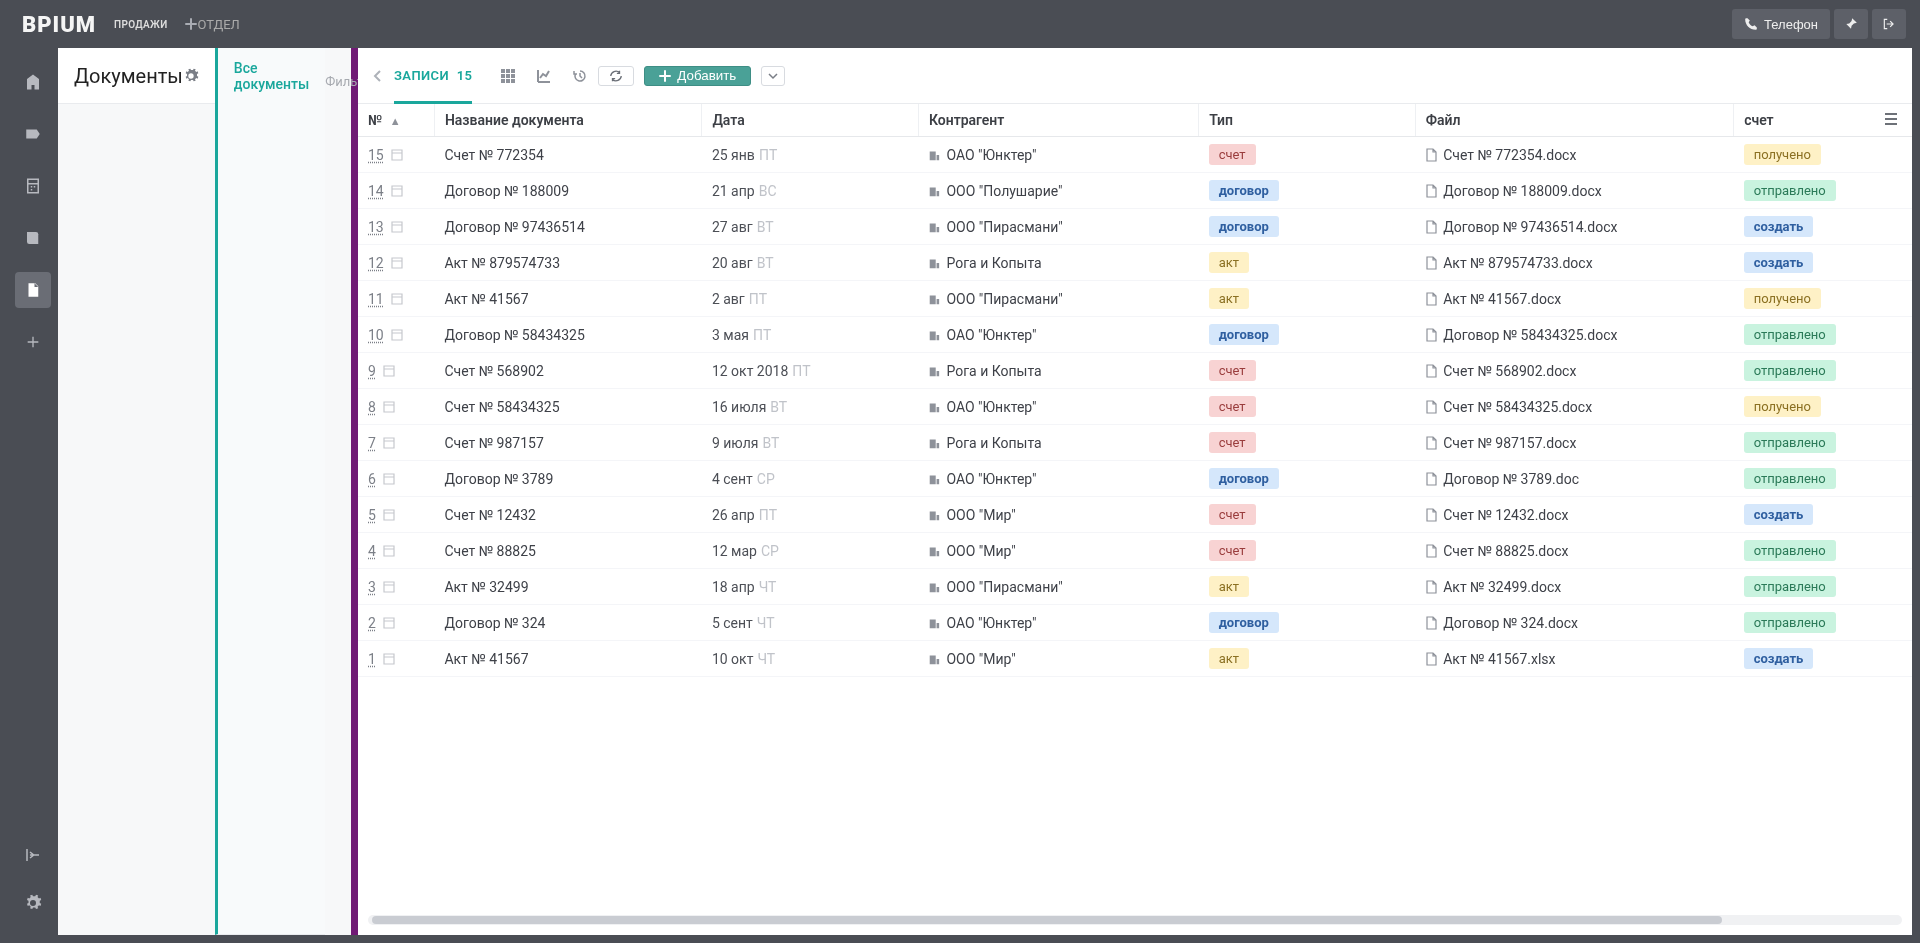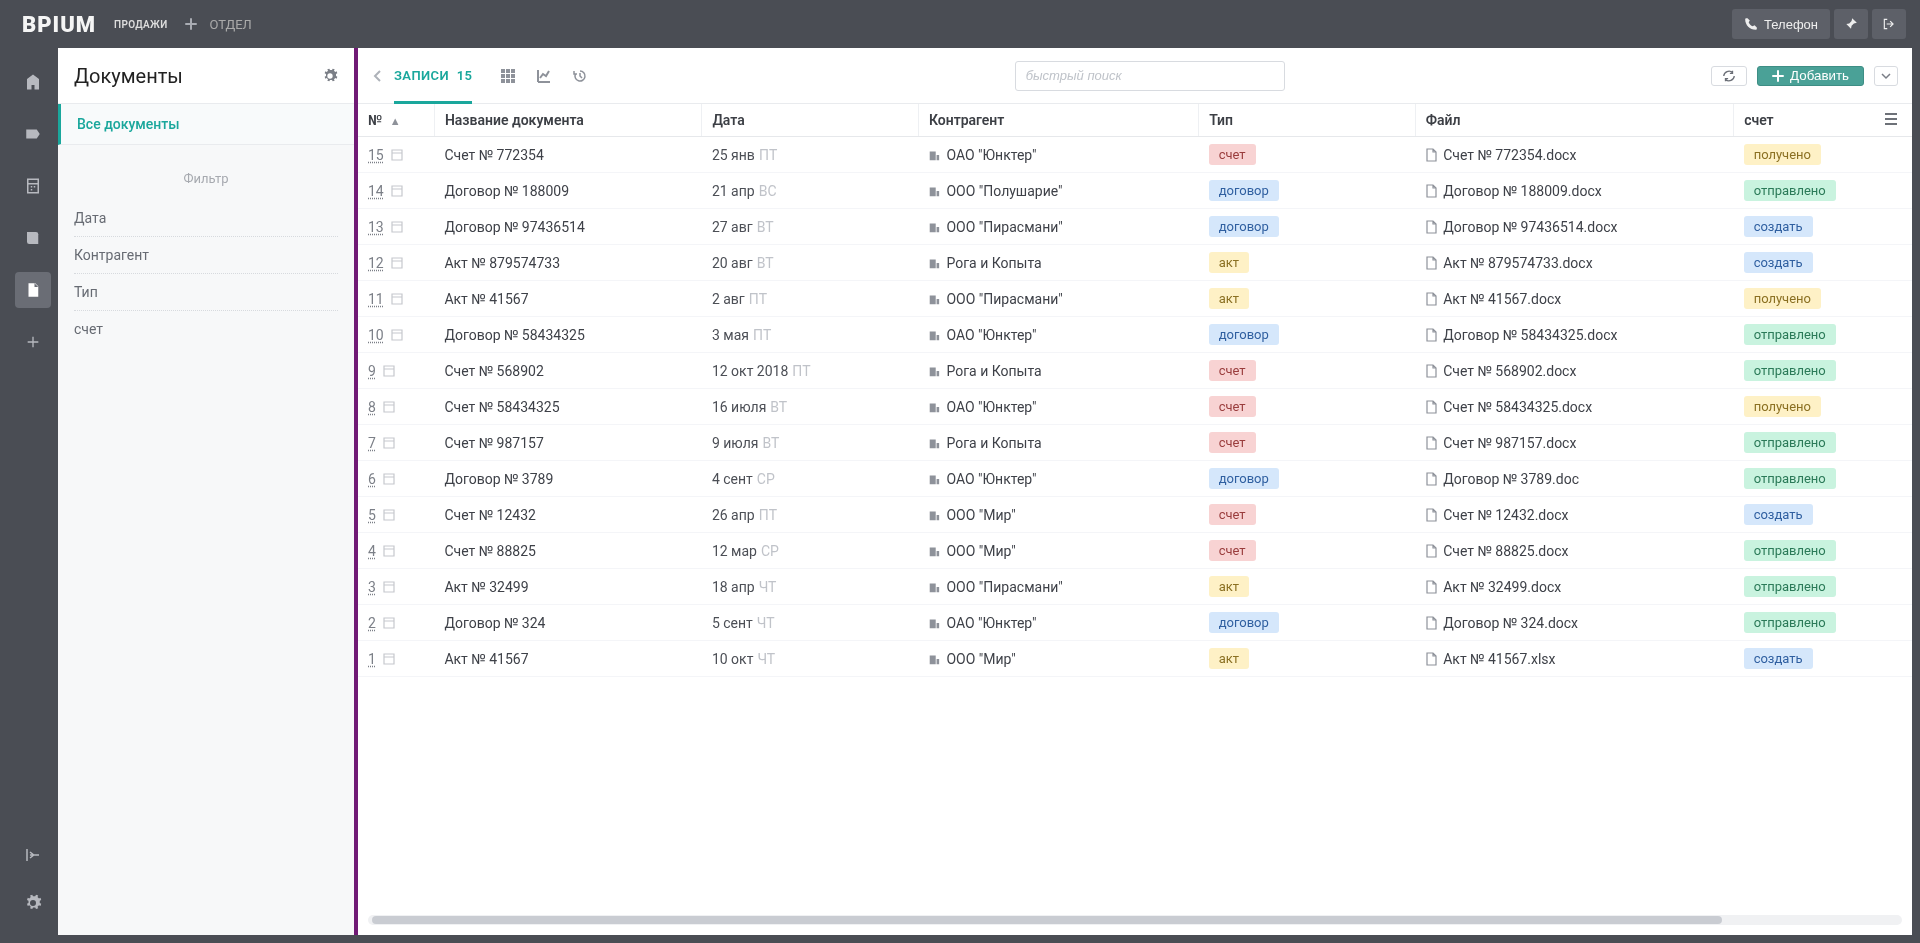--- a/index.html
+++ b/index.html
@@ -32,21 +32,21 @@
 }
 .logo {
   font-weight: 900;
   font-size: 22px;
   letter-spacing: 1px;
   color: #f5f5f5;
   padding: 0 18px 0 14px;
 }
 .top-links { display: flex; align-items: center; gap: 18px; }
 .top-link { color: #ddd; font-size: 10px; font-weight: 600; text-transform: uppercase; letter-spacing: 0.3px; cursor: pointer; }
-.top-add-dept { color: #aaa; font-size: 13px; display: flex; align-items: center; gap: 12px; cursor: pointer; }
+.top-add-dept { color: #aaa; font-size: 13px; display: flex; align-items: center; gap: 0; cursor: pointer; }
 .spacer { flex: 1; }
 .top-right { display: flex; align-items: center; gap: 4px; }
 .tbtn {
   background: #5d6068;
   color: #eee;
   border: none;
   border-radius: 3px;
   height: 30px;
   padding: 0 12px;
   display: inline-flex;
@@ -94,23 +94,22 @@
 
 .workspace {
   flex: 1;
   background: #fff;
   border-radius: 2px;
   display: flex;
 }
 
 .leftpanel {
   width: 300px;
-  border-right: 4px solid #701a75;
-  display: flex;
-  flex-direction: column;
+  border-right: 7px solid #701a75;
+  display: flex;
   background: #f7f8f9;
 }
 .lp-head {
   height: 56px;
   display: flex;
   align-items: center;
   justify-content: space-between;
   padding: 0 16px;
   background: #fff;
   border-bottom: 1px solid #e9ebee;
@@ -260,21 +259,21 @@
 
 .cicon { color: #8e929a; margin-right: 6px; }
 
 .tag {
   display: inline-block;
   padding: 3px 10px;
   border-radius: 3px;
   font-size: 13px;
 }
 .tag-green { background: #c9f3df; color: #2b7a58; }
-.tag-blue  { background: #d5e7fb; color: #2f5fa0; }
+.tag-blue  { background: #d5e7fb; color: #2f5fa0; font-weight: bold; }
 .tag-yellow{ background: #fef1c6; color: #8b7022; }
 .tag-red   { background: #f8d3d3; color: #9a3d3d; }
 
 .th-cfg { position: absolute; right: 14px; color: #6d7178; cursor: pointer; }
 .th-wrap { position: relative; }
 
 .hbar {
   height: 10px;
   background: #f0f1f3;
   margin: 6px 10px 10px;
@@ -416,23 +415,20 @@
             <span>
                 <svg width="16" height="16" viewBox="0 0 16 16">
                   <path fill="none" stroke="currentColor" stroke-width="2" d="M2 14V2M2 14h12M4 10l3-4 3 2 3-5"></path>
                 </svg>
               </span>
             <span>
                 <svg width="16" height="16" viewBox="0 0 16 16">
                   <path fill="none" stroke="currentColor" stroke-width="1.5" d="M8 3a5 5 0 11-4.5 2.8M2 3v3h3M8 5v3l2 2"></path>
                 </svg>
               </span>
-          </div>
-          <div class="search">
-            <input type="text" placeholder="быстрый поиск" style="">
           </div>
           <button class="btn">
             <svg width="14" height="14" viewBox="0 0 16 16">
                 <path fill="none" stroke="currentColor" stroke-width="1.5" d="M2 8a6 6 0 0110-4M14 8a6 6 0 01-10 4M12 2v3h-3M4 14v-3h3"></path>
               </svg>
           </button>
           <button class="btn btn-primary">
             <svg width="12" height="12" viewBox="0 0 12 12">
                 <path d="M6 1v10M1 6h10" stroke="#fff" stroke-width="2" stroke-linecap="round"></path>
               </svg>

